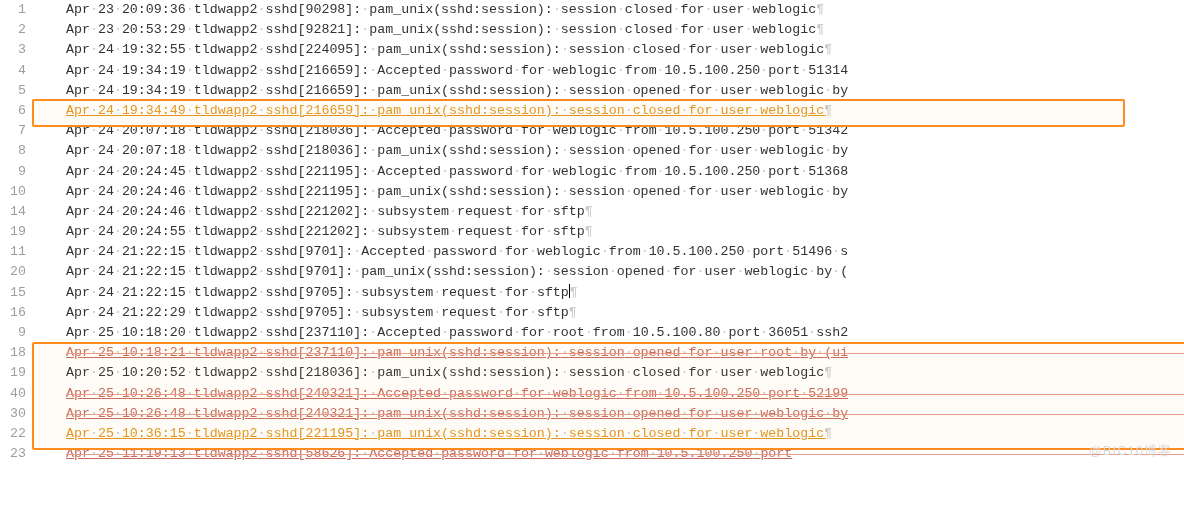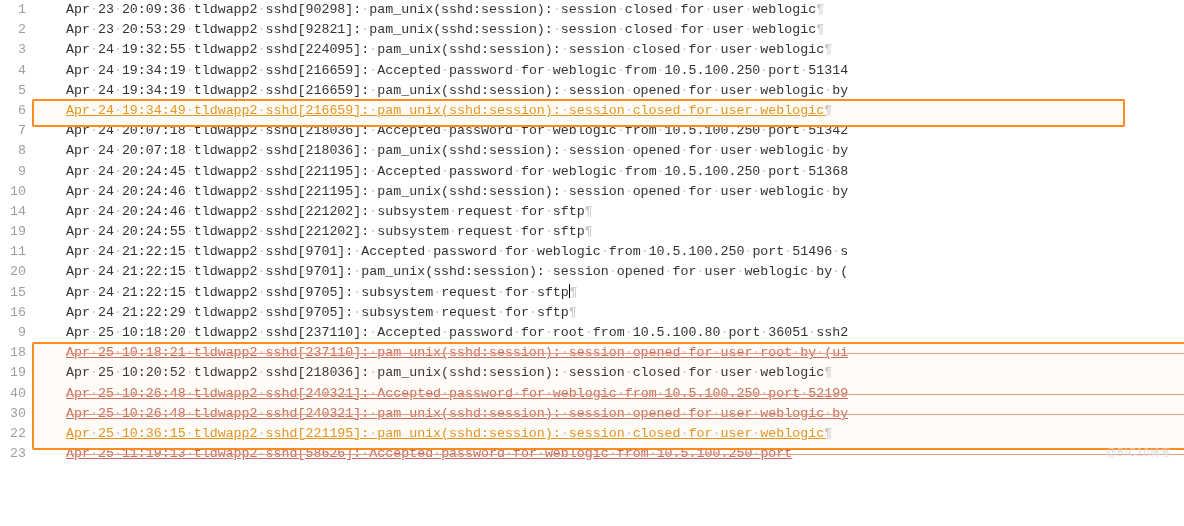--- a/index.html
+++ b/index.html
@@ -78,21 +78,21 @@
     background: rgba(255,200,120,0.05);
     pointer-events: none;
   }
   .hl1 { left: 32px; top: 99px;  width: 1089px; height: 24px; }
   .hl2 { left: 32px; top: 342px; width: 1150px; height: 104px; }
   .watermark {
     position: absolute;
     right: 12px;
     bottom: 4px;
     color: #d9d9d9;
-    font-size: 10px;
+    font-size: 13px;
     font-family: sans-serif;
     letter-spacing: 1px;
     user-select: none;
   }
 </style>
 </head>
 <body>
 
 <div class="editor">
   <div class="gutter" id="gutter">

